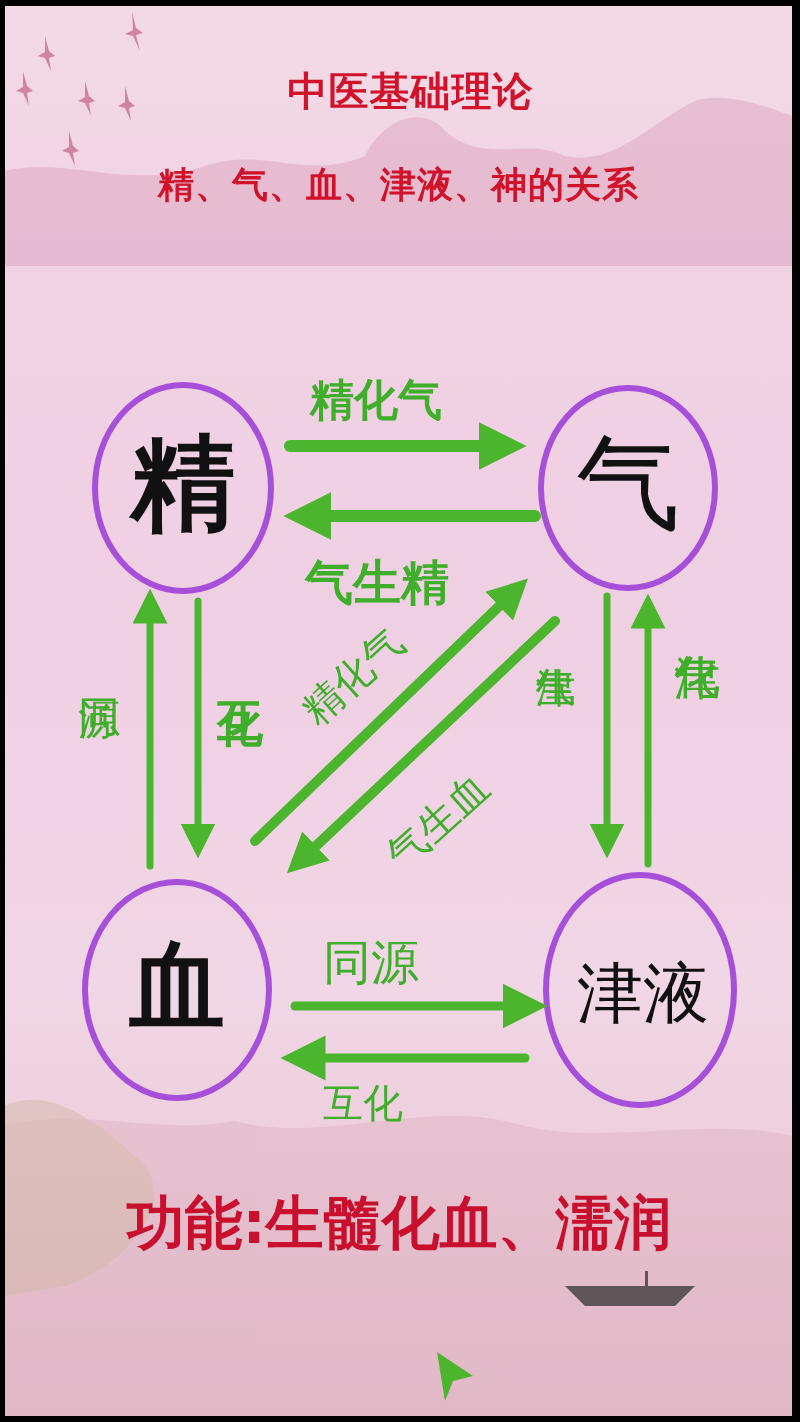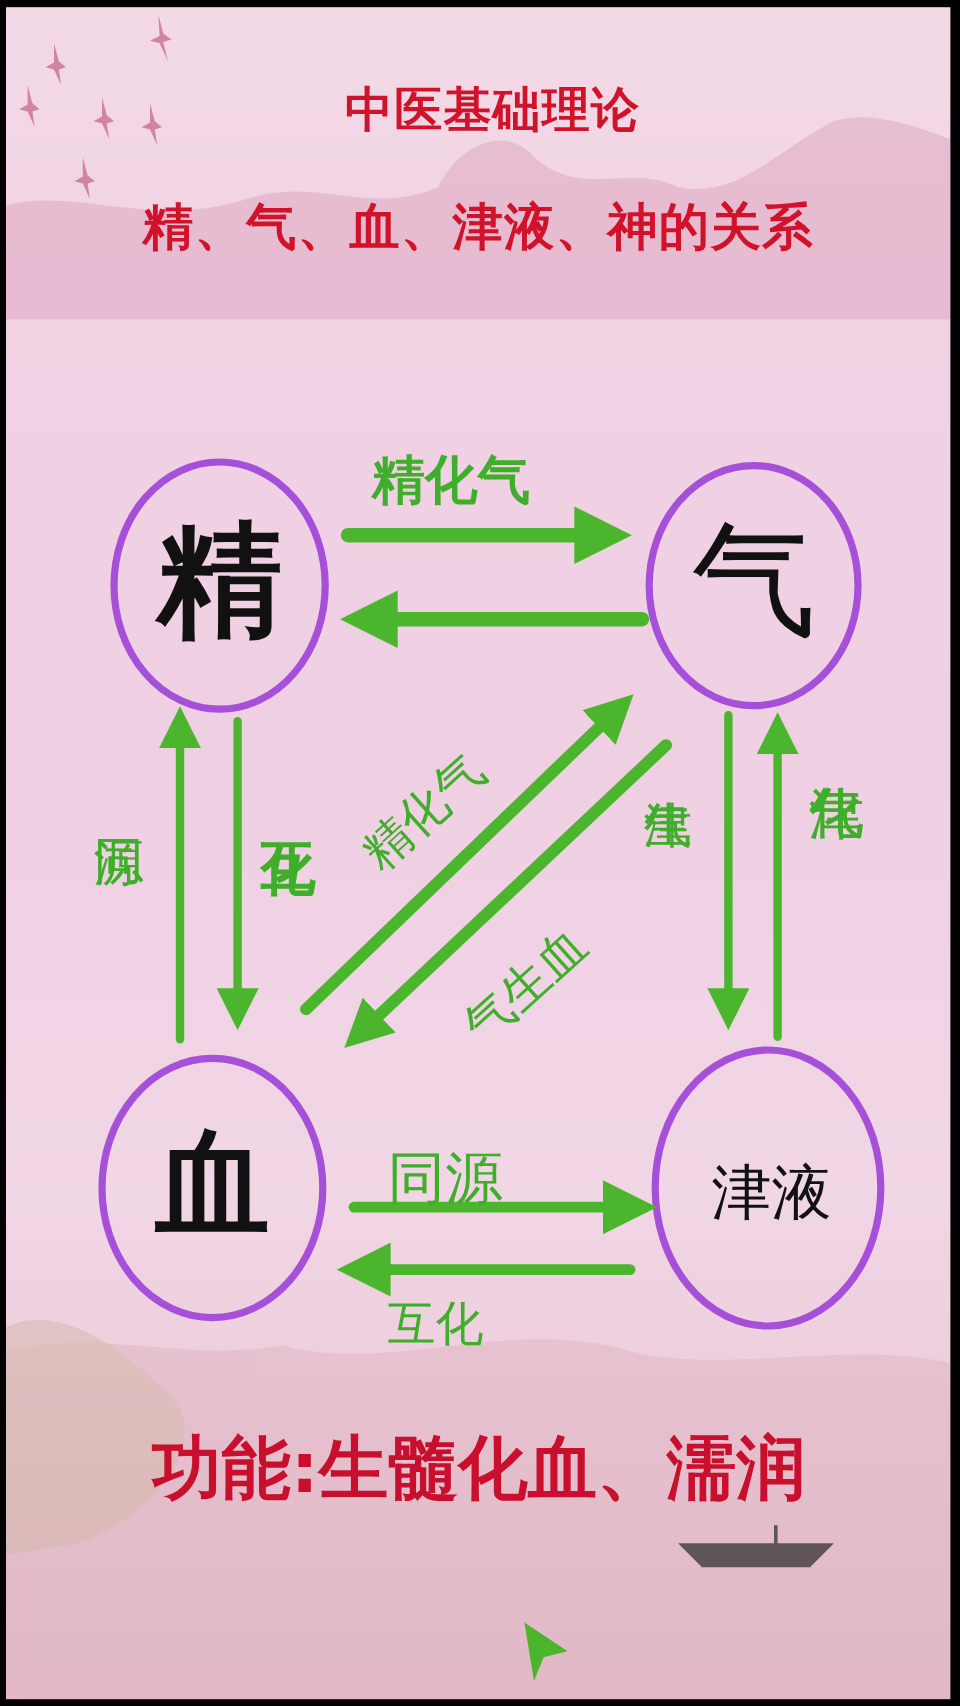--- a/index.html
+++ b/index.html
@@ -2,21 +2,21 @@
 <html><head>
 <meta charset="utf-8">
 <style>
   html,body{margin:0;padding:0;}
   body{width:800px;height:1422px;background:#000;position:relative;overflow:hidden;font-family:"DejaVu Sans",sans-serif;}
   .canvas{position:absolute;left:5px;top:6px;width:787px;height:1410px;overflow:hidden;
     background:linear-gradient(180deg,#f3d9e6 0%,#f0d2e3 20%,#efd0e3 45%,#f1d6e5 70%,#ecccd9 85%,#e6c2cf 100%);}
   svg{position:absolute;left:0;top:0;}
   .title{position:absolute;left:0;width:787px;text-align:center;color:#d0122a;font-weight:bold;}
   .t1{top:58px;font-size:40px;letter-spacing:1px;margin-left:12px;}
-  .t2{top:155px;font-size:42px;letter-spacing:1px;}
+  .t2{top:155px;font-size:36px;letter-spacing:1px;}
   .node{position:absolute;color:#111;font-weight:bold;text-align:center;}
   .lbl{position:absolute;color:#3fae2a;font-weight:bold;}
   .lbl-thin{position:absolute;color:#3fae2a;}
   .vert{writing-mode:vertical-rl;text-orientation:upright;}
   .func{position:absolute;left:0;width:788px;color:#c8102e;font-weight:bold;font-size:58px;line-height:74px;text-align:center;}
 </style>
 </head>
 <body>
 
 <div class="canvas">
@@ -72,26 +72,27 @@
 
     <path d="M432,1346 L468,1370 L448,1375 L440,1395 z" fill="#4cb52e"></path>
   </svg>
 
   <div class="title t1">中医基础理论</div>
   <div class="title t2">精、气、血、津液、神的关系</div>
 
   <div class="node" style="left:108px;top:412px;width:140px;font-size:104px;line-height:130px;">精</div>
   <div class="node" style="left:553px;top:412px;width:140px;font-size:104px;line-height:130px;font-weight:normal;">气</div>
   <div class="node" style="left:102px;top:920px;width:140px;font-size:96px;line-height:120px;">血</div>
-  <div class="node" style="left:538px;top:940px;width:200px;font-size:50px;line-height:96px;font-weight:normal;">津液</div>
+  <div class="node" style="left:538px;top:940px;width:200px;font-size:66px;line-height:96px;font-weight:normal;">津液</div>
 
   <div class="lbl" style="left:305px;top:365px;font-size:44px;">精化气</div>
+  <div class="lbl" style="left:300px;top:545px;font-size:48px;">气生精</div>
   <div class="lbl-thin vert" style="left:68px;top:660px;font-size:42px;line-height:52px;">同源</div>
   <div class="lbl vert" style="left:208px;top:660px;font-size:46px;line-height:56px;">互化</div>
   <div class="lbl-thin" style="left:285px;top:690px;font-size:40px;transform:rotate(-42deg);transform-origin:left top;">精化气</div>
   <div class="lbl-thin" style="left:370px;top:835px;font-size:40px;transform:rotate(-42deg);transform-origin:left top;">气生血</div>
   <div class="lbl-thin vert" style="left:527px;top:630px;font-size:40px;line-height:48px;">气生津</div>
   <div class="lbl-thin vert" style="left:665px;top:612px;font-size:46px;line-height:56px;">津化气</div>
-  <div class="lbl-thin" style="left:318px;top:925px;font-size:48px;margin-top:19px;">同源</div>
+  <div class="lbl-thin" style="left:318px;top:925px;font-size:48px;">同源</div>
   <div class="lbl-thin" style="left:318px;top:1070px;font-size:40px;">互化</div>
 
   <div class="func" style="top:1180px;">功能:生髓化血、濡润</div>
 </div>
 
 </body></html>

